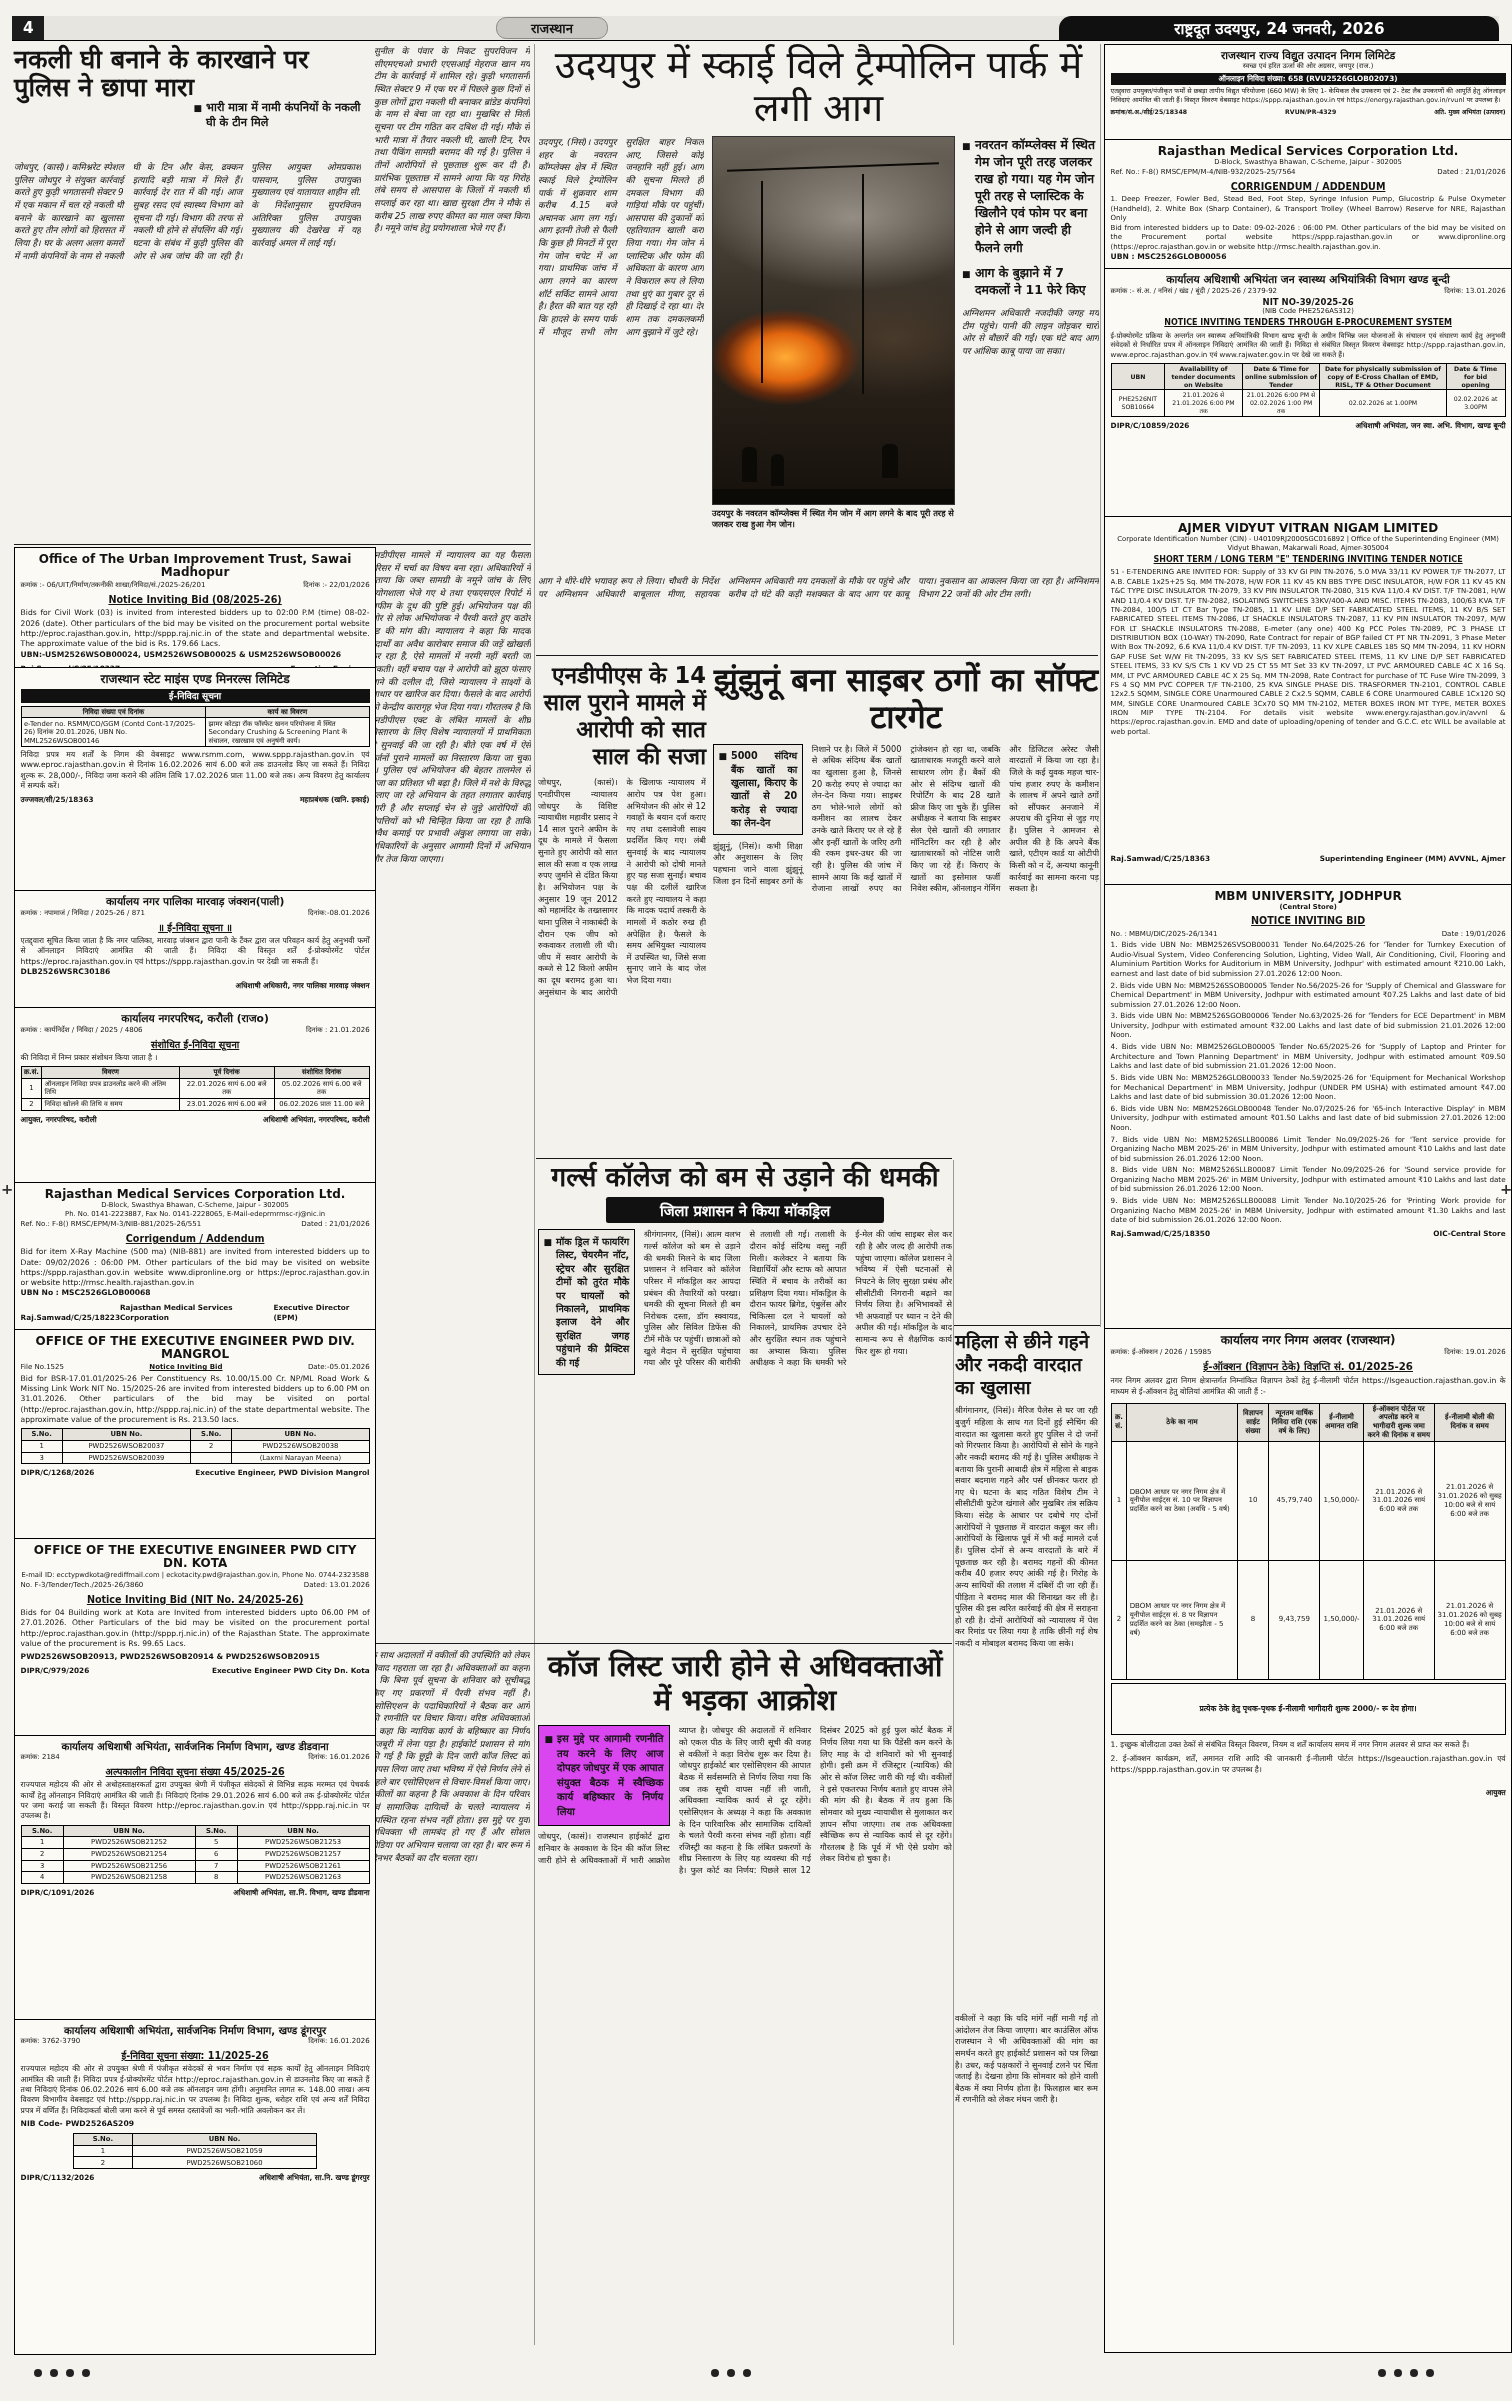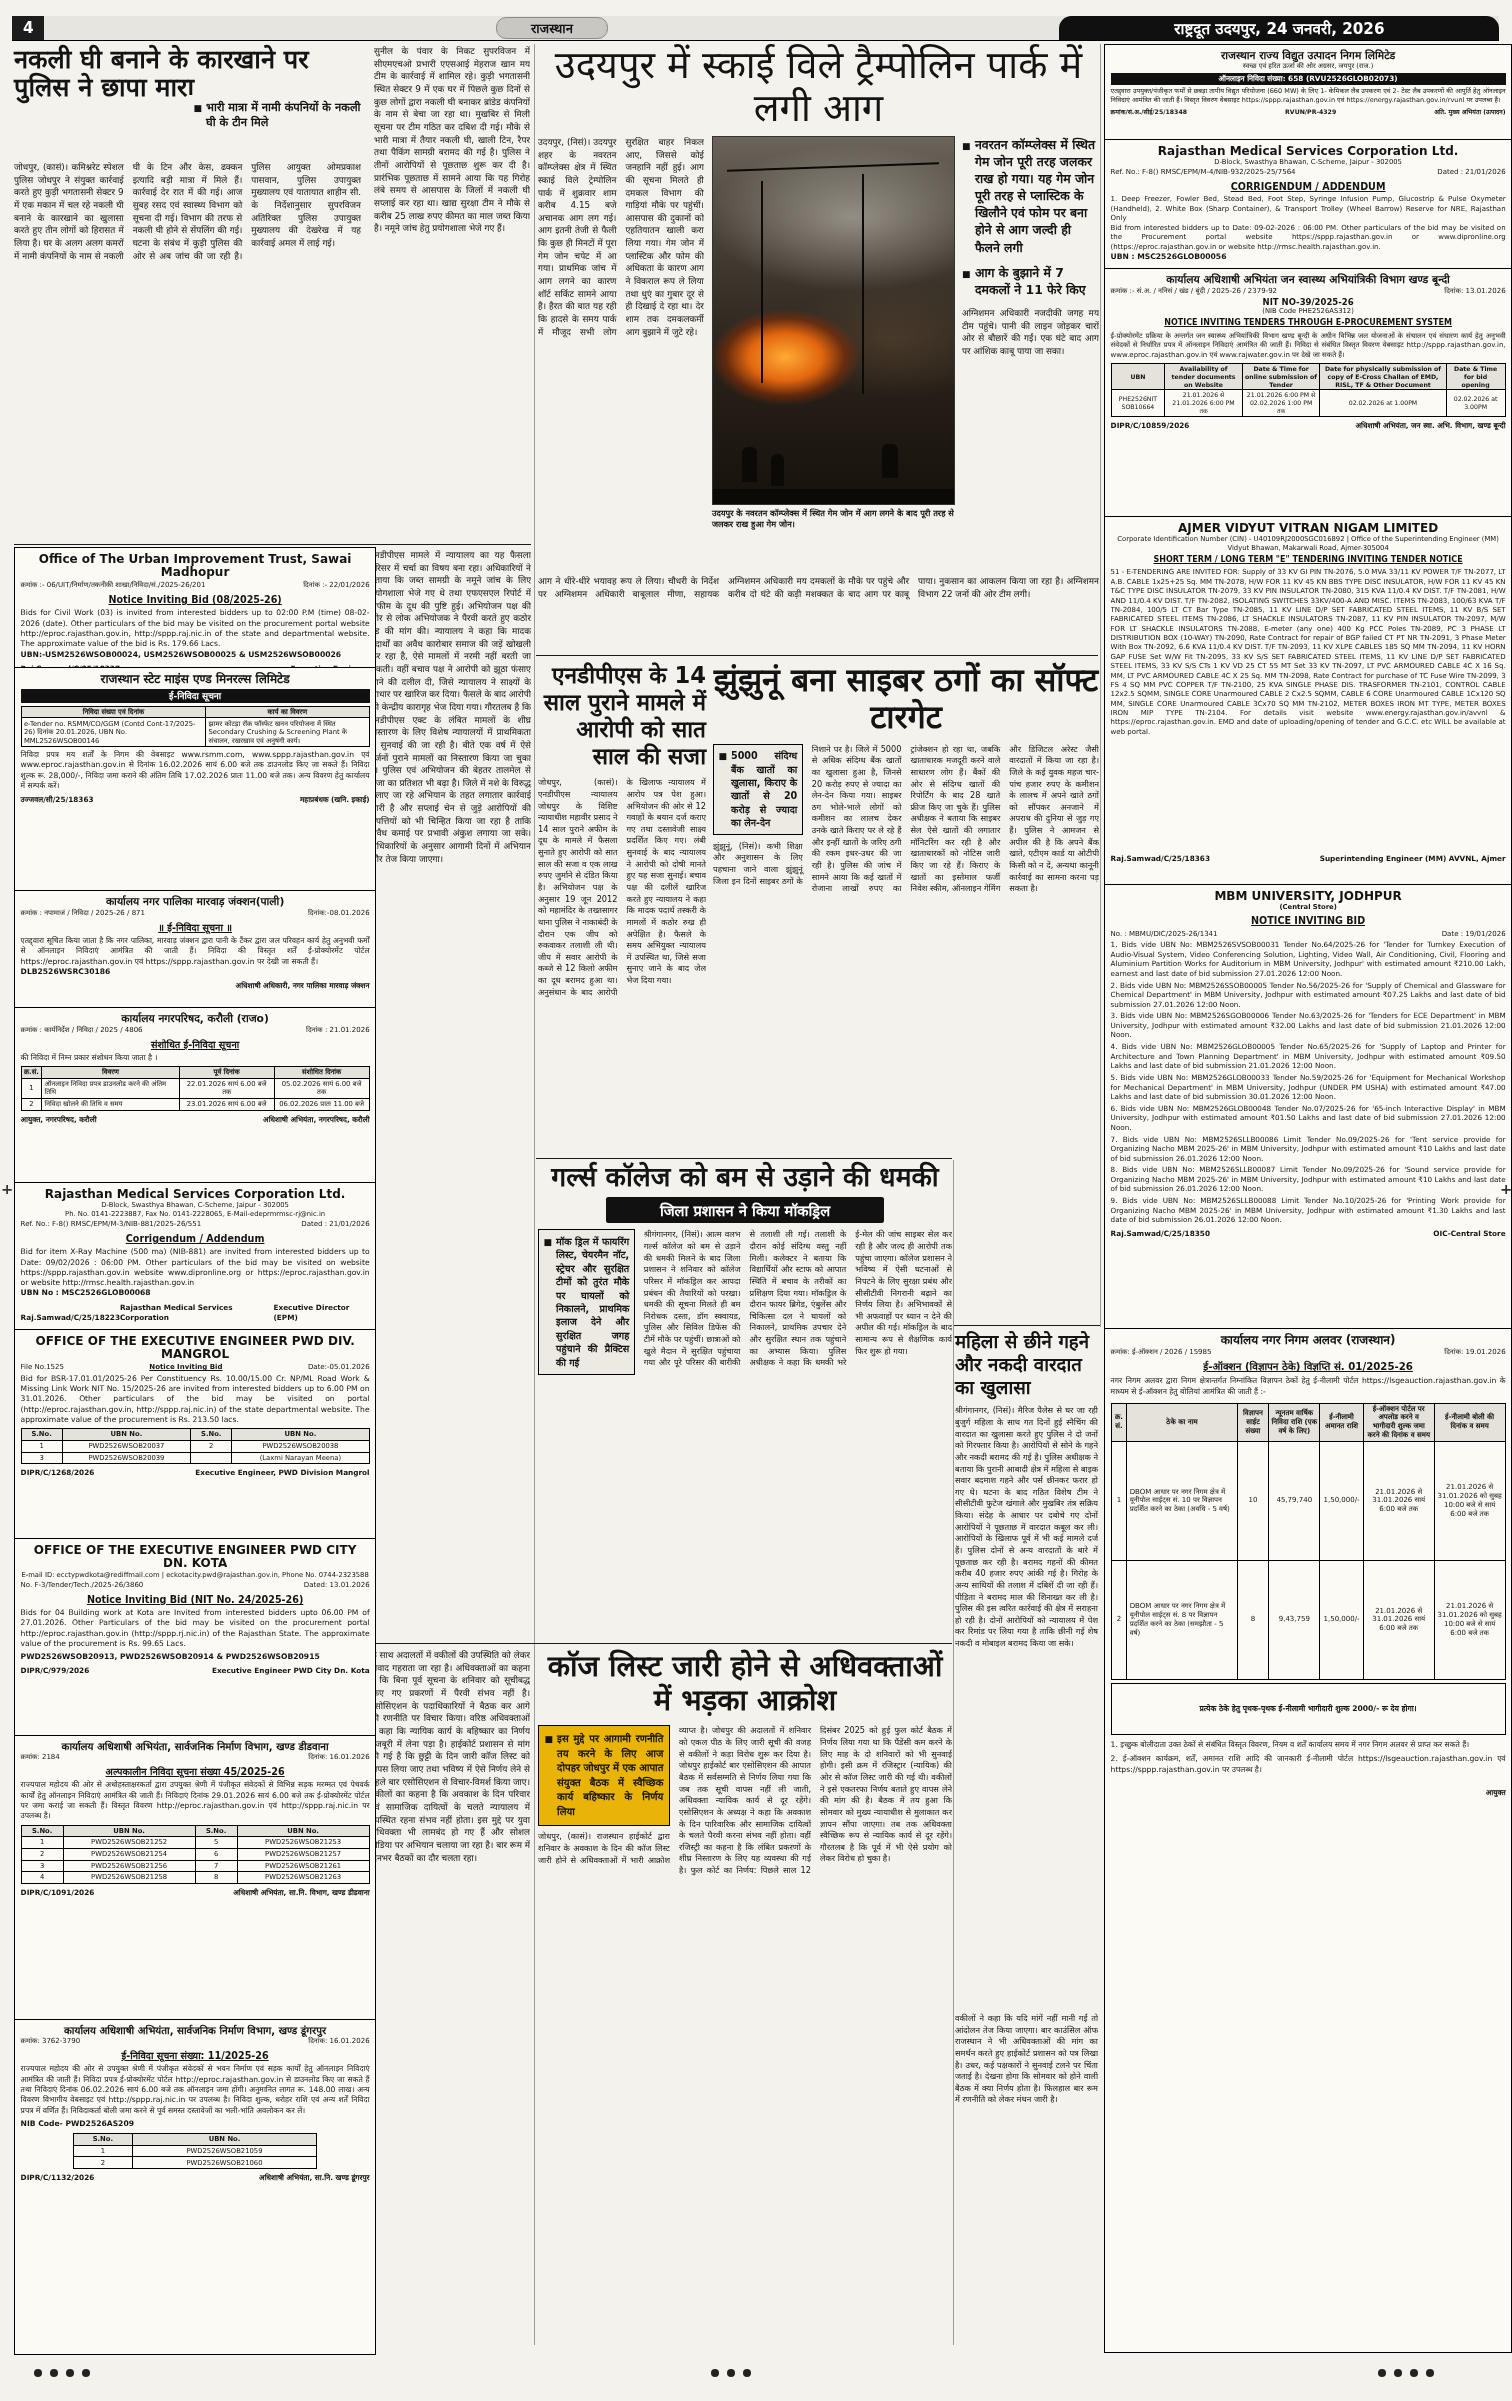--- a/index.html
+++ b/index.html
@@ -17,30 +17,30 @@
   
   .h-ghee{font-weight:bold;font-size:25.4px;line-height:1.12;}
   .h-fire{font-weight:normal;font-size:38px;line-height:1.12;text-align:center;}
   .h-jjn{font-weight:bold;font-size:32px;line-height:1.15;text-align:center;}
   .h-ndps{font-weight:bold;font-size:22.6px;line-height:1.2;text-align:right;}
   .h-girls{font-weight:bold;font-size:26.5px;line-height:1.15;text-align:center;}
   .h-cause{font-weight:bold;font-size:29px;line-height:1.18;text-align:center;}
   .h-mahila{font-weight:bold;font-size:18.6px;line-height:1.25;}
   .subband{background:#d9d7d1;border:0.6px solid #555;text-align:center;font-weight:bold;font-size:16.4px;padding:2.8px 0;}
   .blackband{background:#111;color:#fff;text-align:center;font-weight:bold;font-size:14.7px;padding:2.8px 0;border-radius:2.3px;}
-  .body-sm{font-size:8.8px;line-height:1.44;}
+  .body-sm{font-size:8.8px;line-height:1.44;font-style:italic;}
   .body-xs{font-size:8.2px;line-height:1.42;}
   .cols2{column-count:2;column-gap:9px;}
   .cols3{column-count:3;column-gap:9px;}
   .cols4{column-count:4;column-gap:9px;}
   .bullet-item{font-weight:bold;font-size:12.4px;line-height:1.38;display:flex;gap:4.5px;}
   .sq{flex:0 0 auto;}
   .sq::before{content:"■";font-size:9px;line-height:1.7;}
   .hlbox{border:1.1px solid #000;background:#eceae3;font-weight:bold;font-size:9.6px;line-height:1.4;padding:4.5px;break-inside:avoid;margin-bottom:5.6px;display:flex;gap:4px;}
-  .qbox{border:1.1px solid #000;background:#eab308;font-weight:bold;font-size:10px;line-height:1.45;padding:5.6px;break-inside:avoid;margin-bottom:5.6px;display:flex;gap:4px;}
+  .qbox{border:1.1px solid #000;background:#d946ef;font-weight:bold;font-size:10px;line-height:1.45;padding:5.6px;break-inside:avoid;margin-bottom:5.6px;display:flex;gap:4px;}
   
   .nbox{border:1.1px solid #000;background:#fbfaf5;padding:4.5px 5.6px;font-size:7.6px;line-height:1.36;overflow:hidden;}
   .btitle{font-weight:bold;text-align:center;font-size:12px;line-height:1.15;}
   .bsub{text-align:center;font-size:6.8px;line-height:1.3;}
   .bhead{font-weight:bold;text-align:center;font-size:9.6px;text-decoration:underline;margin:2.3px 0;}
   .bhead-band{background:#111;color:#fff;font-weight:bold;text-align:center;font-size:9px;margin:2.3px 0;padding:1.1px 0;}
   .meta{display:flex;justify-content:space-between;font-size:7px;margin:1.1px 0;}
   .ftr{display:flex;justify-content:space-between;font-weight:bold;font-size:7.3px;margin-top:4px;align-items:flex-end;}
   .ubn{font-weight:bold;}
   table{width:100%;border-collapse:collapse;font-size:6.8px;margin:2.8px 0;}

